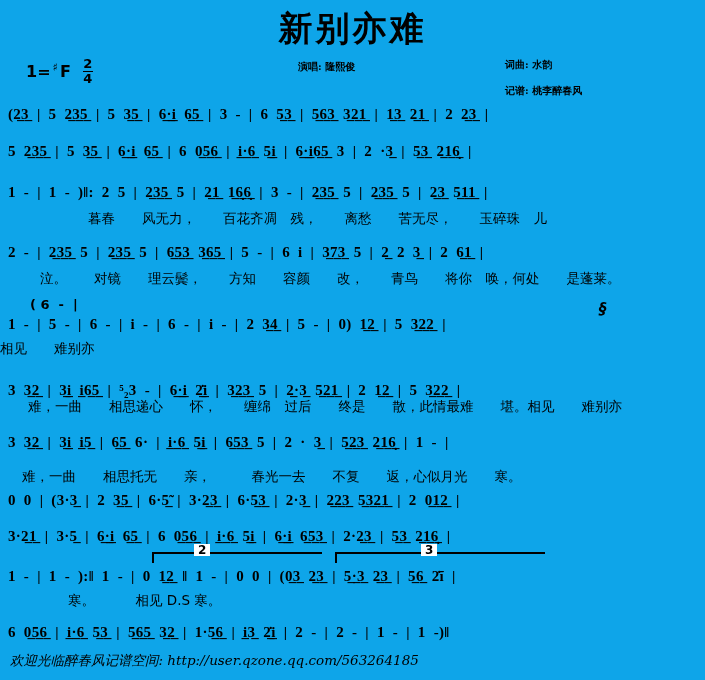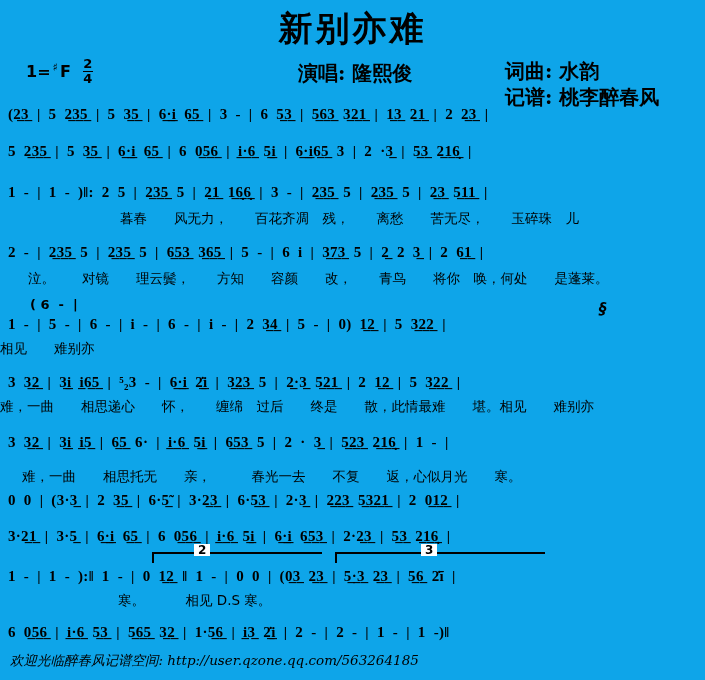--- a/index.html
+++ b/index.html
@@ -12,37 +12,37 @@
     font-family:"DejaVu Serif",serif;font-size:34px;font-weight:bold;letter-spacing:3px;
   }
   .keysig{
     position:absolute;left:26px;top:57px;font-size:16px;font-weight:bold;
     display:flex;align-items:center;gap:2px;
   }
   .keysig .sharp{font-size:11px;vertical-align:super;position:relative;top:-4px;}
   .frac{display:inline-flex;flex-direction:column;align-items:center;margin-left:10px;
     font-size:13px;line-height:1.05;font-weight:bold;}
   .frac .bar{width:10px;border-top:1px solid #000;height:0;}
-  .credit{position:absolute;font-size:20px;font-weight:600;font-family:"DejaVu Serif",serif;}
+  .credit{position:absolute;font-size:10px;font-weight:600;font-family:"DejaVu Serif",serif;}
   .performer{left:298px;top:60px;}
   .songwriter{left:505px;top:58px;}
   .transcriber{left:505px;top:84px;}
   .m{
     position:absolute;left:8px;white-space:pre;font-weight:bold;font-size:15px;
     letter-spacing:0.3px;word-spacing:4px;font-family:Liberation Serif, serif;
   }
   .lyr{position:absolute;left:0;white-space:pre;font-size:13.5px;}
   .l1{top:106px;}  .l2{top:143px;}
-  .l3{top:184px;}  .lyr3{top:210px;padding-left:120px;}
-  .l4{top:244px;}  .lyr4{top:270px;padding-left:28px;}
+  .l3{top:184px;}  .lyr3{top:210px;padding-left:88px;}
+  .l4{top:244px;}  .lyr4{top:270px;padding-left:40px;}
   .l5{top:316px;text-align:center;}  .lyr5{top:340px;}
-  .l6{top:374px;}  .lyr6{top:398px;}
+  .l6{top:382px;}  .lyr6{top:398px;padding-left:28px;}
   .l7{top:434px;}  .lyr7{top:468px;padding-left:22px;}
   .l8{top:492px;}  .l9{top:528px;}
-  .l10{top:568px;} .lyr10{top:592px;padding-left:118px;}
+  .l10{top:568px;} .lyr10{top:592px;padding-left:68px;}
   .l11{top:624px;}
   .pickup{position:absolute;left:30px;top:297px;font-size:13px;font-weight:bold;white-space:pre;}
   .segno{position:absolute;left:599px;top:300px;font-size:15px;font-weight:bold;font-style:italic;}
   .volta{position:absolute;top:552px;height:9px;border-top:2px solid #000;border-left:2px solid #000;}
   .volta2{left:152px;width:168px;}
   .volta3{left:335px;width:208px;}
   .volta-num{position:absolute;top:-10px;background:#fff;padding:0 4px;
     font-size:12px;font-weight:bold;line-height:1;}
   .volta2 .volta-num{left:40px;}
   .volta3 .volta-num{left:84px;}

